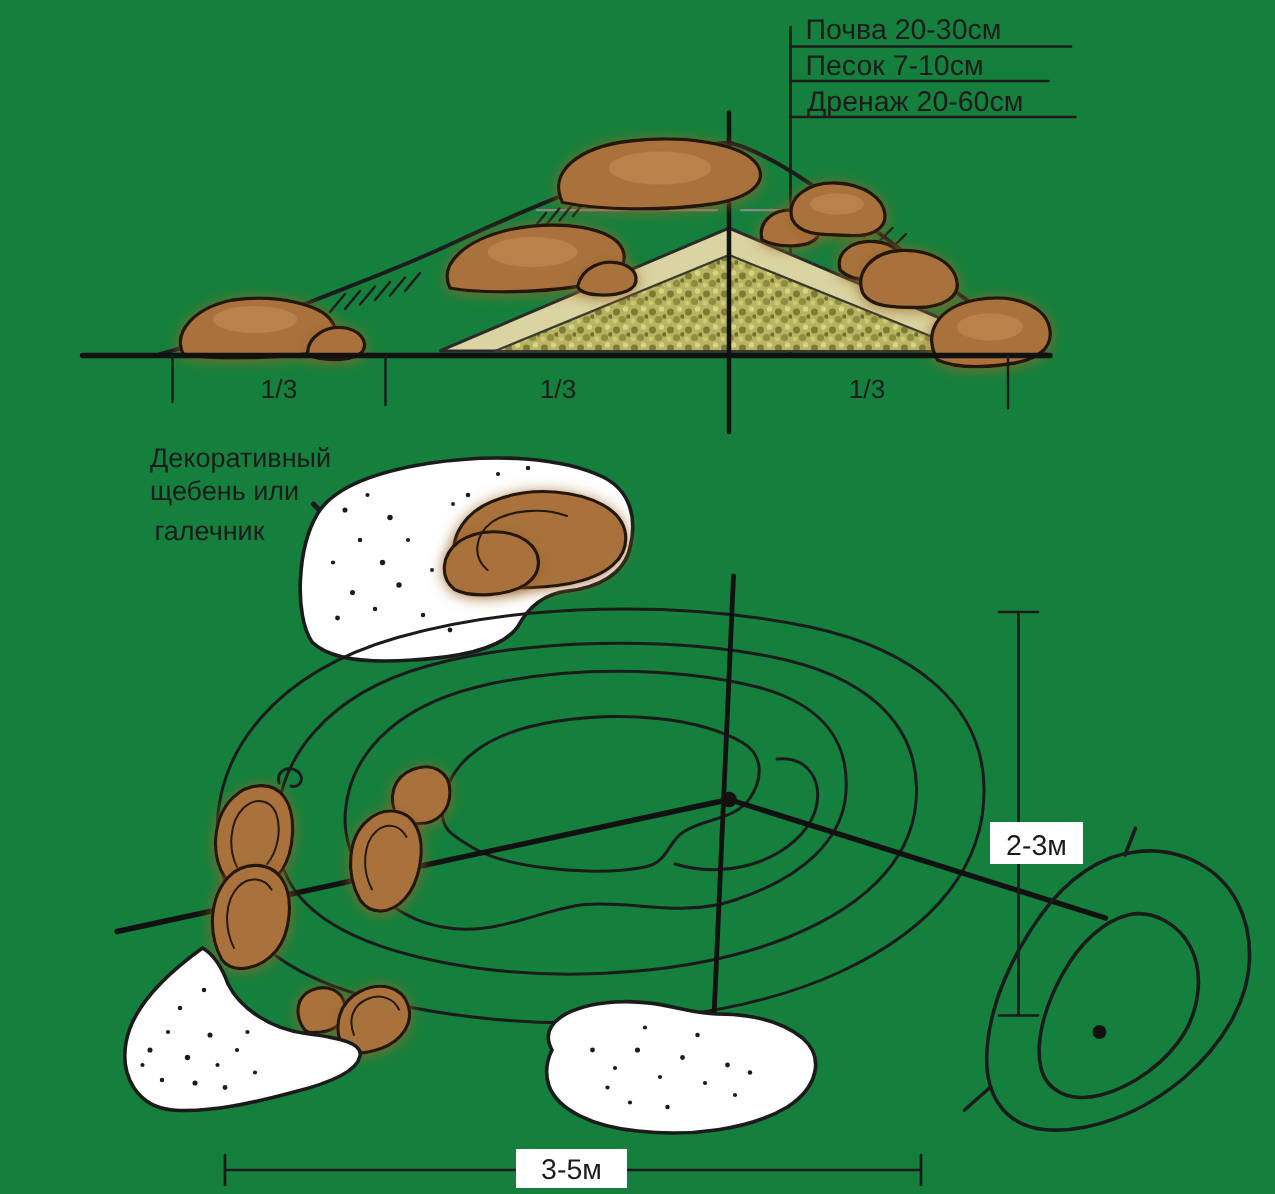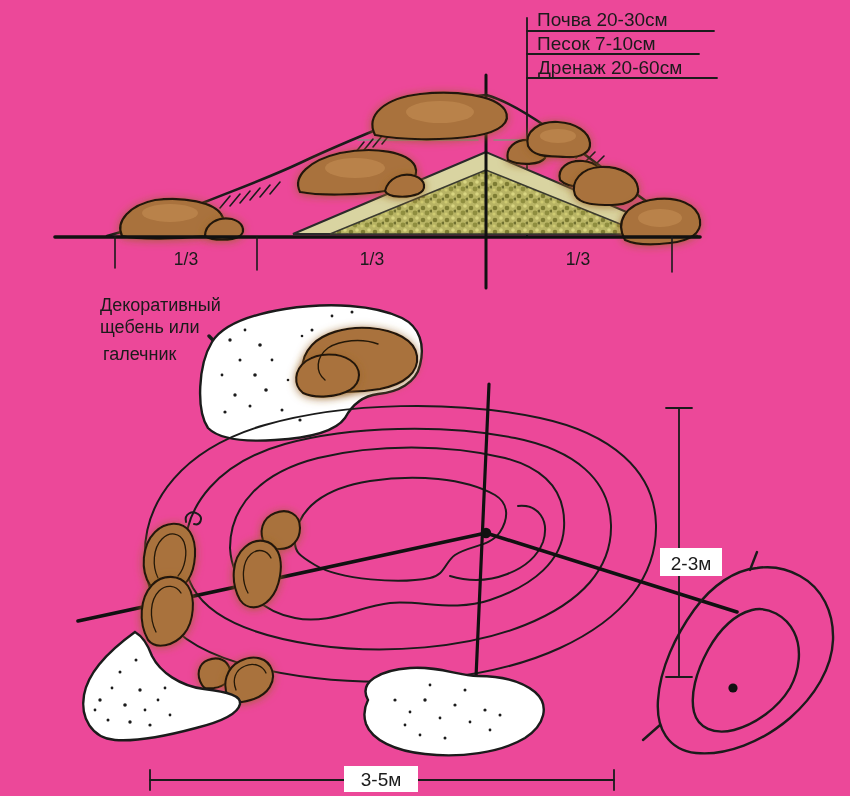--- a/index.html
+++ b/index.html
@@ -1,16 +1,16 @@
 <!DOCTYPE html>
 <html><head>
 <meta charset="utf-8">
 <style>
   html,body{margin:0;padding:0;background:#ffffff;}
-  .stage{position:relative;width:850px;height:796px;background:#ec4899;overflow:hidden;
+  .stage{position:relative;width:850px;height:796px;background:#15803d;overflow:hidden;
          font-family:"Liberation Sans", sans-serif;}
   svg{display:block}
   text{font-family:"Liberation Sans", sans-serif; fill:#1b1b1b;}
   .lbl{font-size:19px;}
   .frac{font-size:17.5px;}
   .note{font-size:18px;}
   .dim{font-size:19px;}
 </style>
 </head>
 <body>

